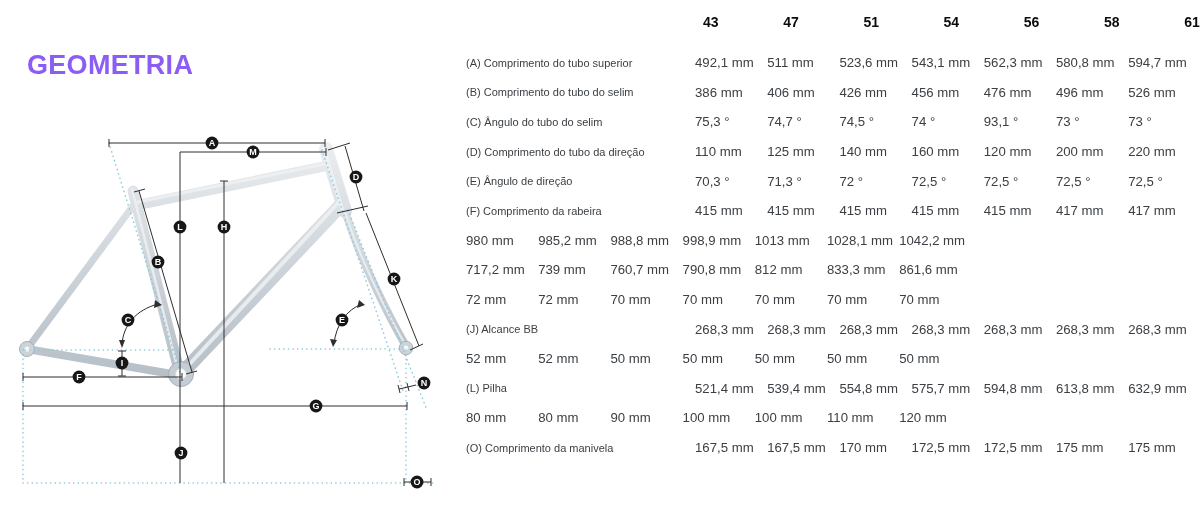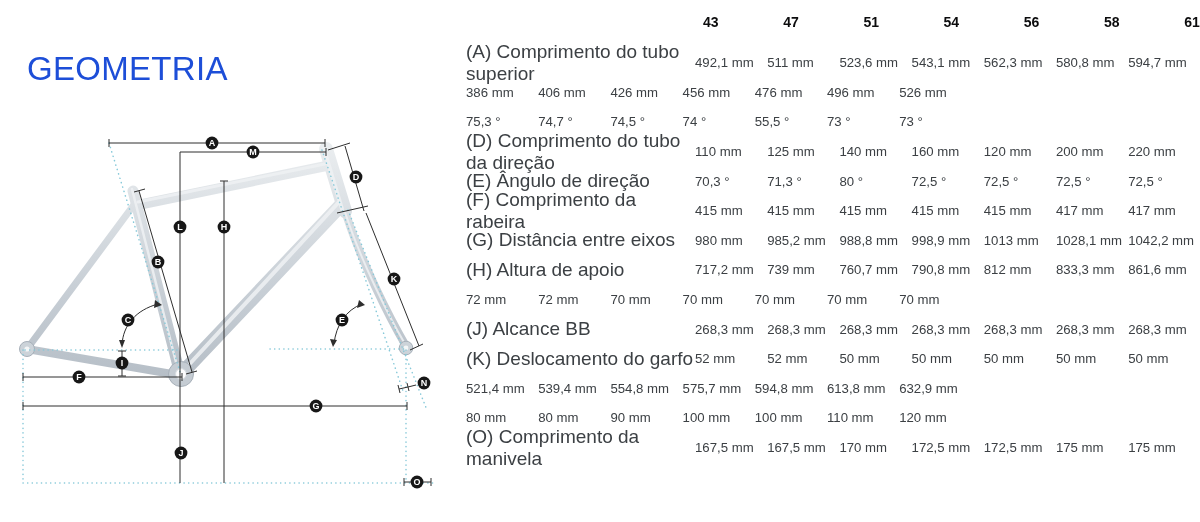--- a/index.html
+++ b/index.html
@@ -6,29 +6,29 @@
   body {
     width:1200px; height:522px;
     background:#ffffff;
     font-family:"Liberation Sans", sans-serif;
     position:relative;
     overflow:hidden;
     -webkit-font-smoothing:antialiased;
   }
   .page-title {
     position:absolute; left:27px; top:50px;
-    font-size:33px; font-weight:normal; letter-spacing:.3px;
-    color:#1d4ed8;
+    font-size:27px; font-weight:bold; letter-spacing:.3px;
+    color:#8b5cf6;
   }
   .diagram-wrap { position:absolute; left:0; top:118px; width:460px; height:404px; }
   .geo-table { position:absolute; left:466px; top:14px; color:#3c4044; }
   .thead { display:flex; align-items:flex-start; height:34px;gap:8px; }
   .thead .tval { font-size:14px; font-weight:bold; color:#0c0c0d; }
   .trow { display:flex; align-items:center; height:29.6px; }
-  .tlabel { width:229px; font-size:19px; color:#3c4044; }
+  .tlabel { width:229px; font-size:11px; color:#3c4044; }
   .tval { width:72.2px; font-size:13.2px; color:#3c4044; }
   svg text.badge-letter {
     font-family:"Liberation Sans", sans-serif;
     font-size:9px; font-weight:bold; fill:#ffffff;
     text-anchor:middle;
   }
 </style>
 </head>
 <body>
 
@@ -207,79 +207,79 @@
     <div class="tlabel">(A) Comprimento do tubo superior</div>
     <div class="tval">492,1 mm</div>
     <div class="tval">511 mm</div>
     <div class="tval">523,6 mm</div>
     <div class="tval">543,1 mm</div>
     <div class="tval">562,3 mm</div>
     <div class="tval">580,8 mm</div>
     <div class="tval">594,7 mm</div>
   </div>
   <div class="trow">
+    <div class="tlabel">(B) Comprimento do tubo do selim</div>
     <div class="tval">386 mm</div>
     <div class="tval">406 mm</div>
     <div class="tval">426 mm</div>
     <div class="tval">456 mm</div>
     <div class="tval">476 mm</div>
     <div class="tval">496 mm</div>
     <div class="tval">526 mm</div>
   </div>
   <div class="trow">
+    <div class="tlabel">(C) Ângulo do tubo do selim</div>
     <div class="tval">75,3 °</div>
     <div class="tval">74,7 °</div>
     <div class="tval">74,5 °</div>
     <div class="tval">74 °</div>
-    <div class="tval">55,5 °</div>
+    <div class="tval">93,1 °</div>
     <div class="tval">73 °</div>
     <div class="tval">73 °</div>
   </div>
   <div class="trow">
     <div class="tlabel">(D) Comprimento do tubo da direção</div>
     <div class="tval">110 mm</div>
     <div class="tval">125 mm</div>
     <div class="tval">140 mm</div>
     <div class="tval">160 mm</div>
     <div class="tval">120 mm</div>
     <div class="tval">200 mm</div>
     <div class="tval">220 mm</div>
   </div>
   <div class="trow">
     <div class="tlabel">(E) Ângulo de direção</div>
     <div class="tval">70,3 °</div>
     <div class="tval">71,3 °</div>
-    <div class="tval">80 °</div>
+    <div class="tval">72 °</div>
     <div class="tval">72,5 °</div>
     <div class="tval">72,5 °</div>
     <div class="tval">72,5 °</div>
     <div class="tval">72,5 °</div>
   </div>
   <div class="trow">
     <div class="tlabel">(F) Comprimento da rabeira</div>
     <div class="tval">415 mm</div>
     <div class="tval">415 mm</div>
     <div class="tval">415 mm</div>
     <div class="tval">415 mm</div>
     <div class="tval">415 mm</div>
     <div class="tval">417 mm</div>
     <div class="tval">417 mm</div>
   </div>
   <div class="trow">
-    <div class="tlabel">(G) Distância entre eixos</div>
     <div class="tval">980 mm</div>
     <div class="tval">985,2 mm</div>
     <div class="tval">988,8 mm</div>
     <div class="tval">998,9 mm</div>
     <div class="tval">1013 mm</div>
     <div class="tval">1028,1 mm</div>
     <div class="tval">1042,2 mm</div>
   </div>
   <div class="trow">
-    <div class="tlabel">(H) Altura de apoio</div>
     <div class="tval">717,2 mm</div>
     <div class="tval">739 mm</div>
     <div class="tval">760,7 mm</div>
     <div class="tval">790,8 mm</div>
     <div class="tval">812 mm</div>
     <div class="tval">833,3 mm</div>
     <div class="tval">861,6 mm</div>
   </div>
   <div class="trow">
     <div class="tval">72 mm</div>
@@ -294,30 +294,30 @@
     <div class="tlabel">(J) Alcance BB</div>
     <div class="tval">268,3 mm</div>
     <div class="tval">268,3 mm</div>
     <div class="tval">268,3 mm</div>
     <div class="tval">268,3 mm</div>
     <div class="tval">268,3 mm</div>
     <div class="tval">268,3 mm</div>
     <div class="tval">268,3 mm</div>
   </div>
   <div class="trow">
-    <div class="tlabel">(K) Deslocamento do garfo</div>
     <div class="tval">52 mm</div>
     <div class="tval">52 mm</div>
     <div class="tval">50 mm</div>
     <div class="tval">50 mm</div>
     <div class="tval">50 mm</div>
     <div class="tval">50 mm</div>
     <div class="tval">50 mm</div>
   </div>
   <div class="trow">
+    <div class="tlabel">(L) Pilha</div>
     <div class="tval">521,4 mm</div>
     <div class="tval">539,4 mm</div>
     <div class="tval">554,8 mm</div>
     <div class="tval">575,7 mm</div>
     <div class="tval">594,8 mm</div>
     <div class="tval">613,8 mm</div>
     <div class="tval">632,9 mm</div>
   </div>
   <div class="trow">
     <div class="tval">80 mm</div>

